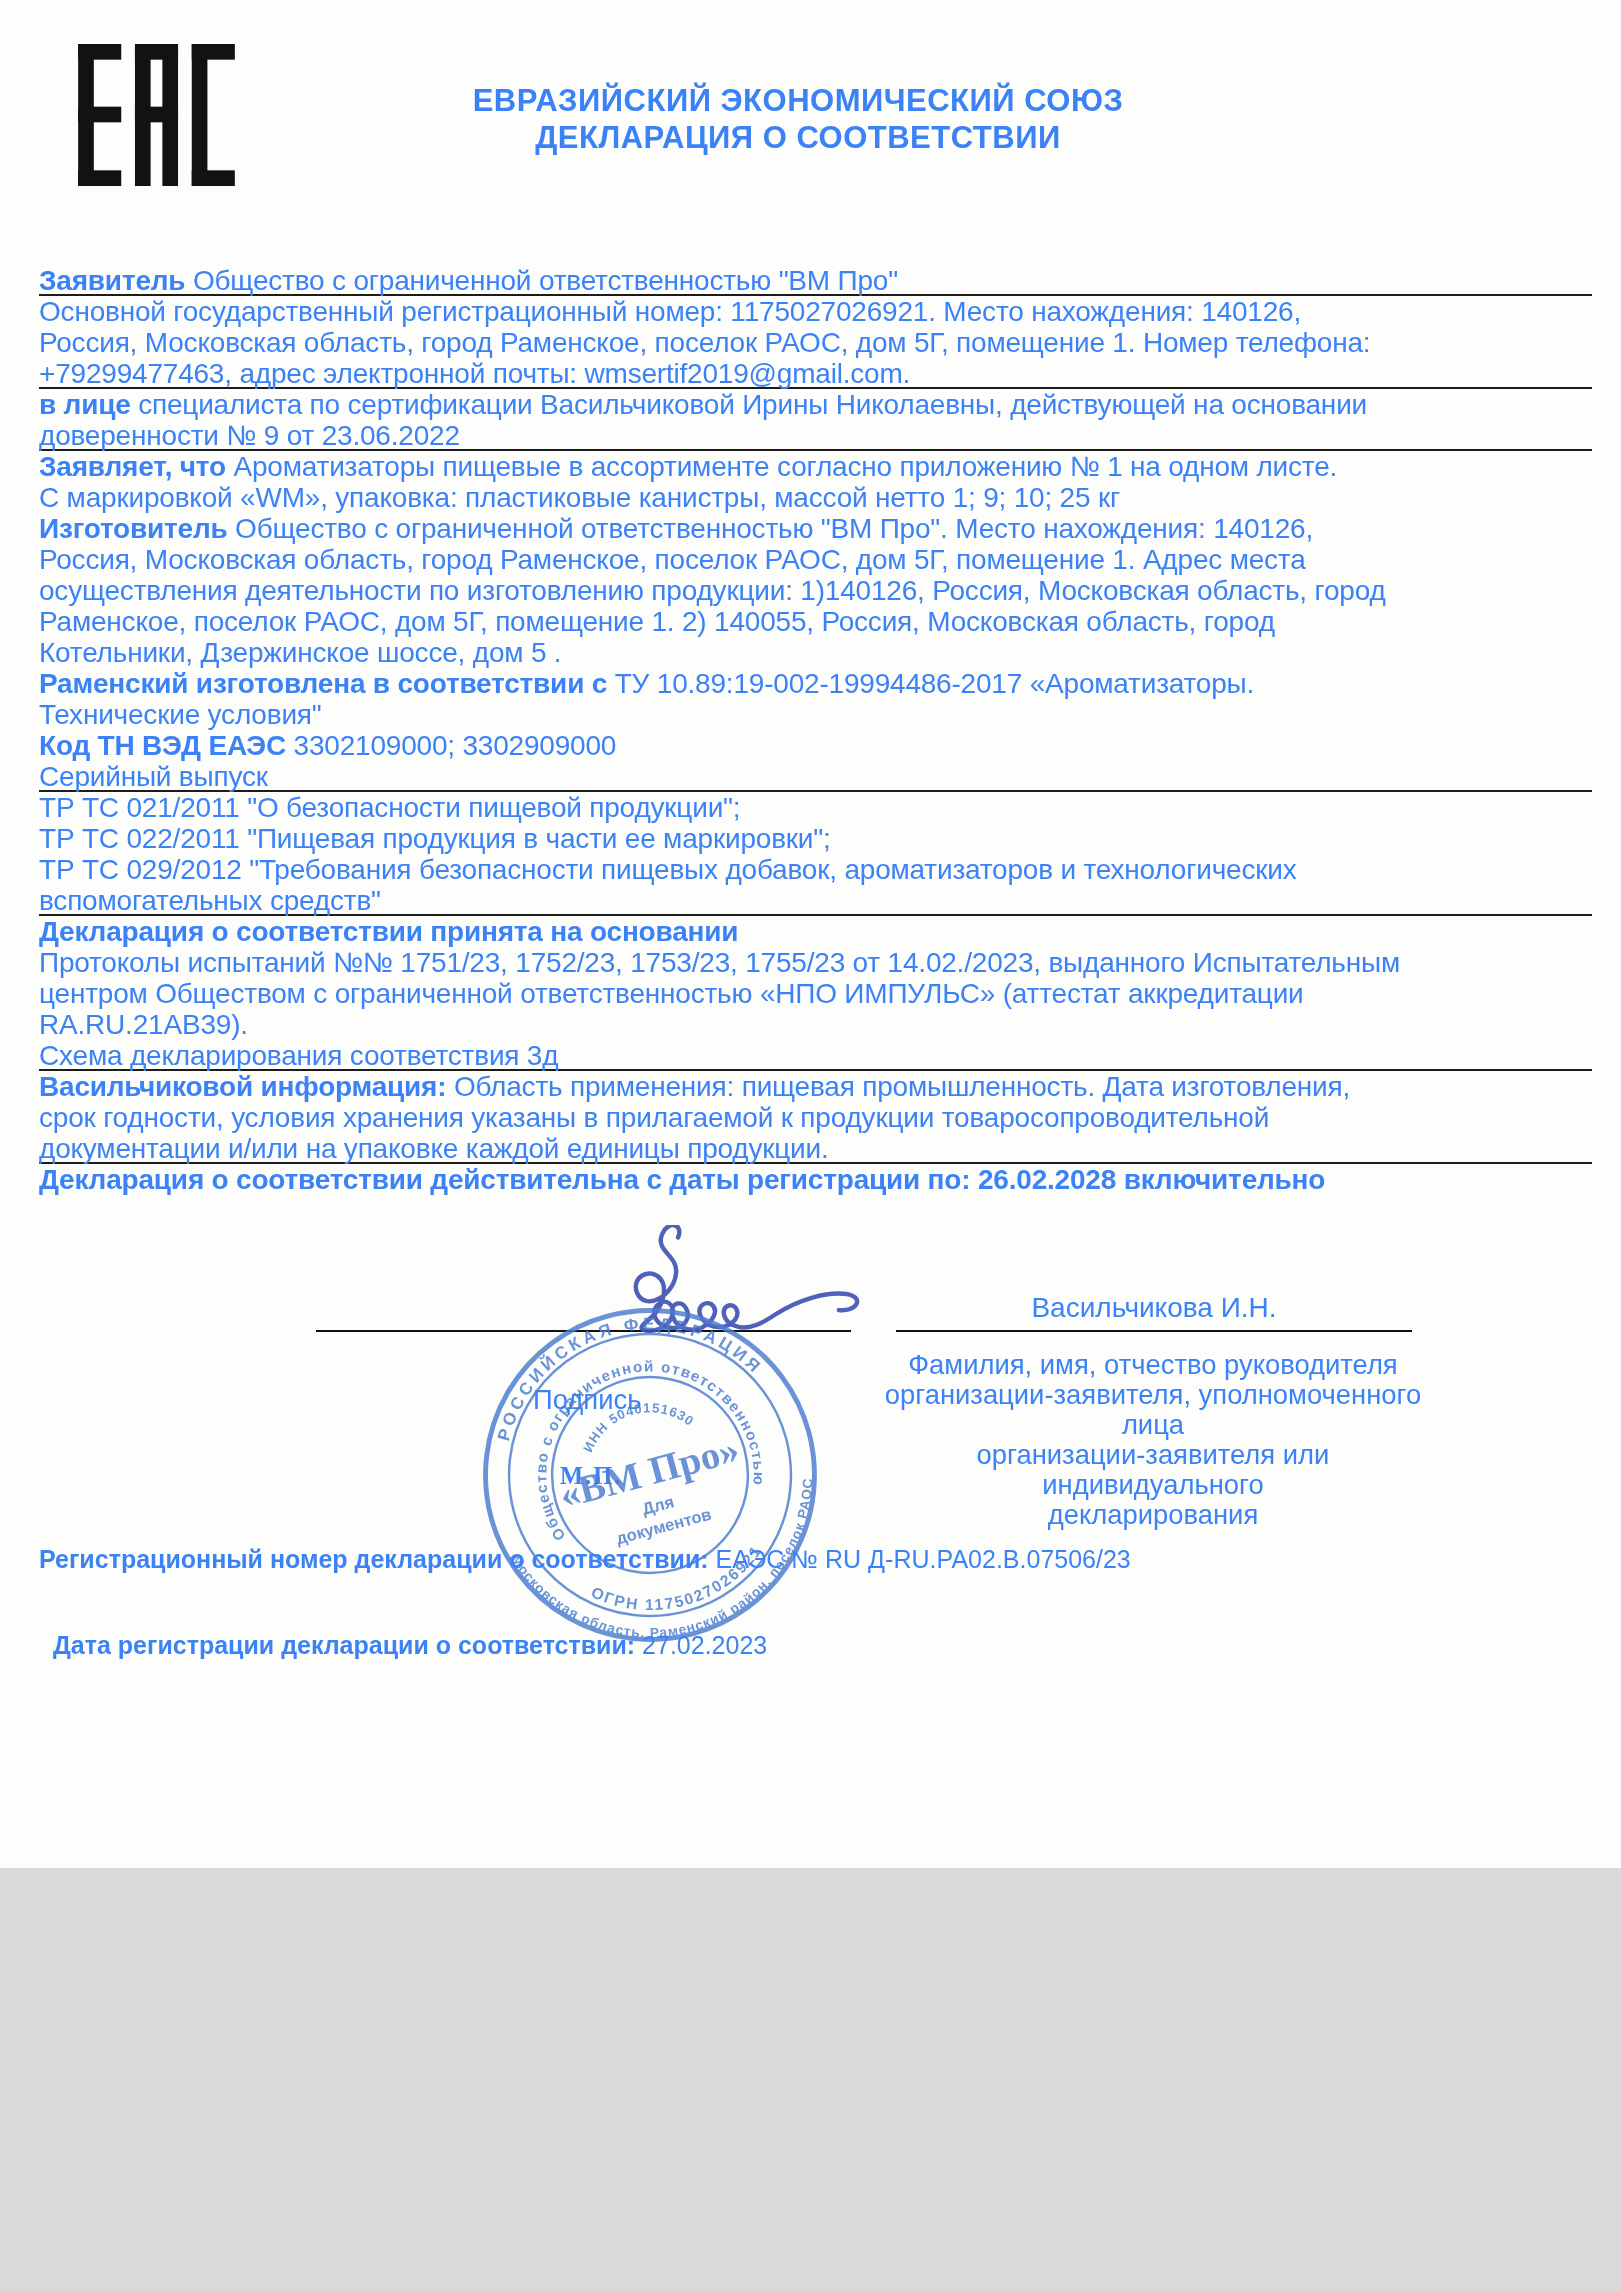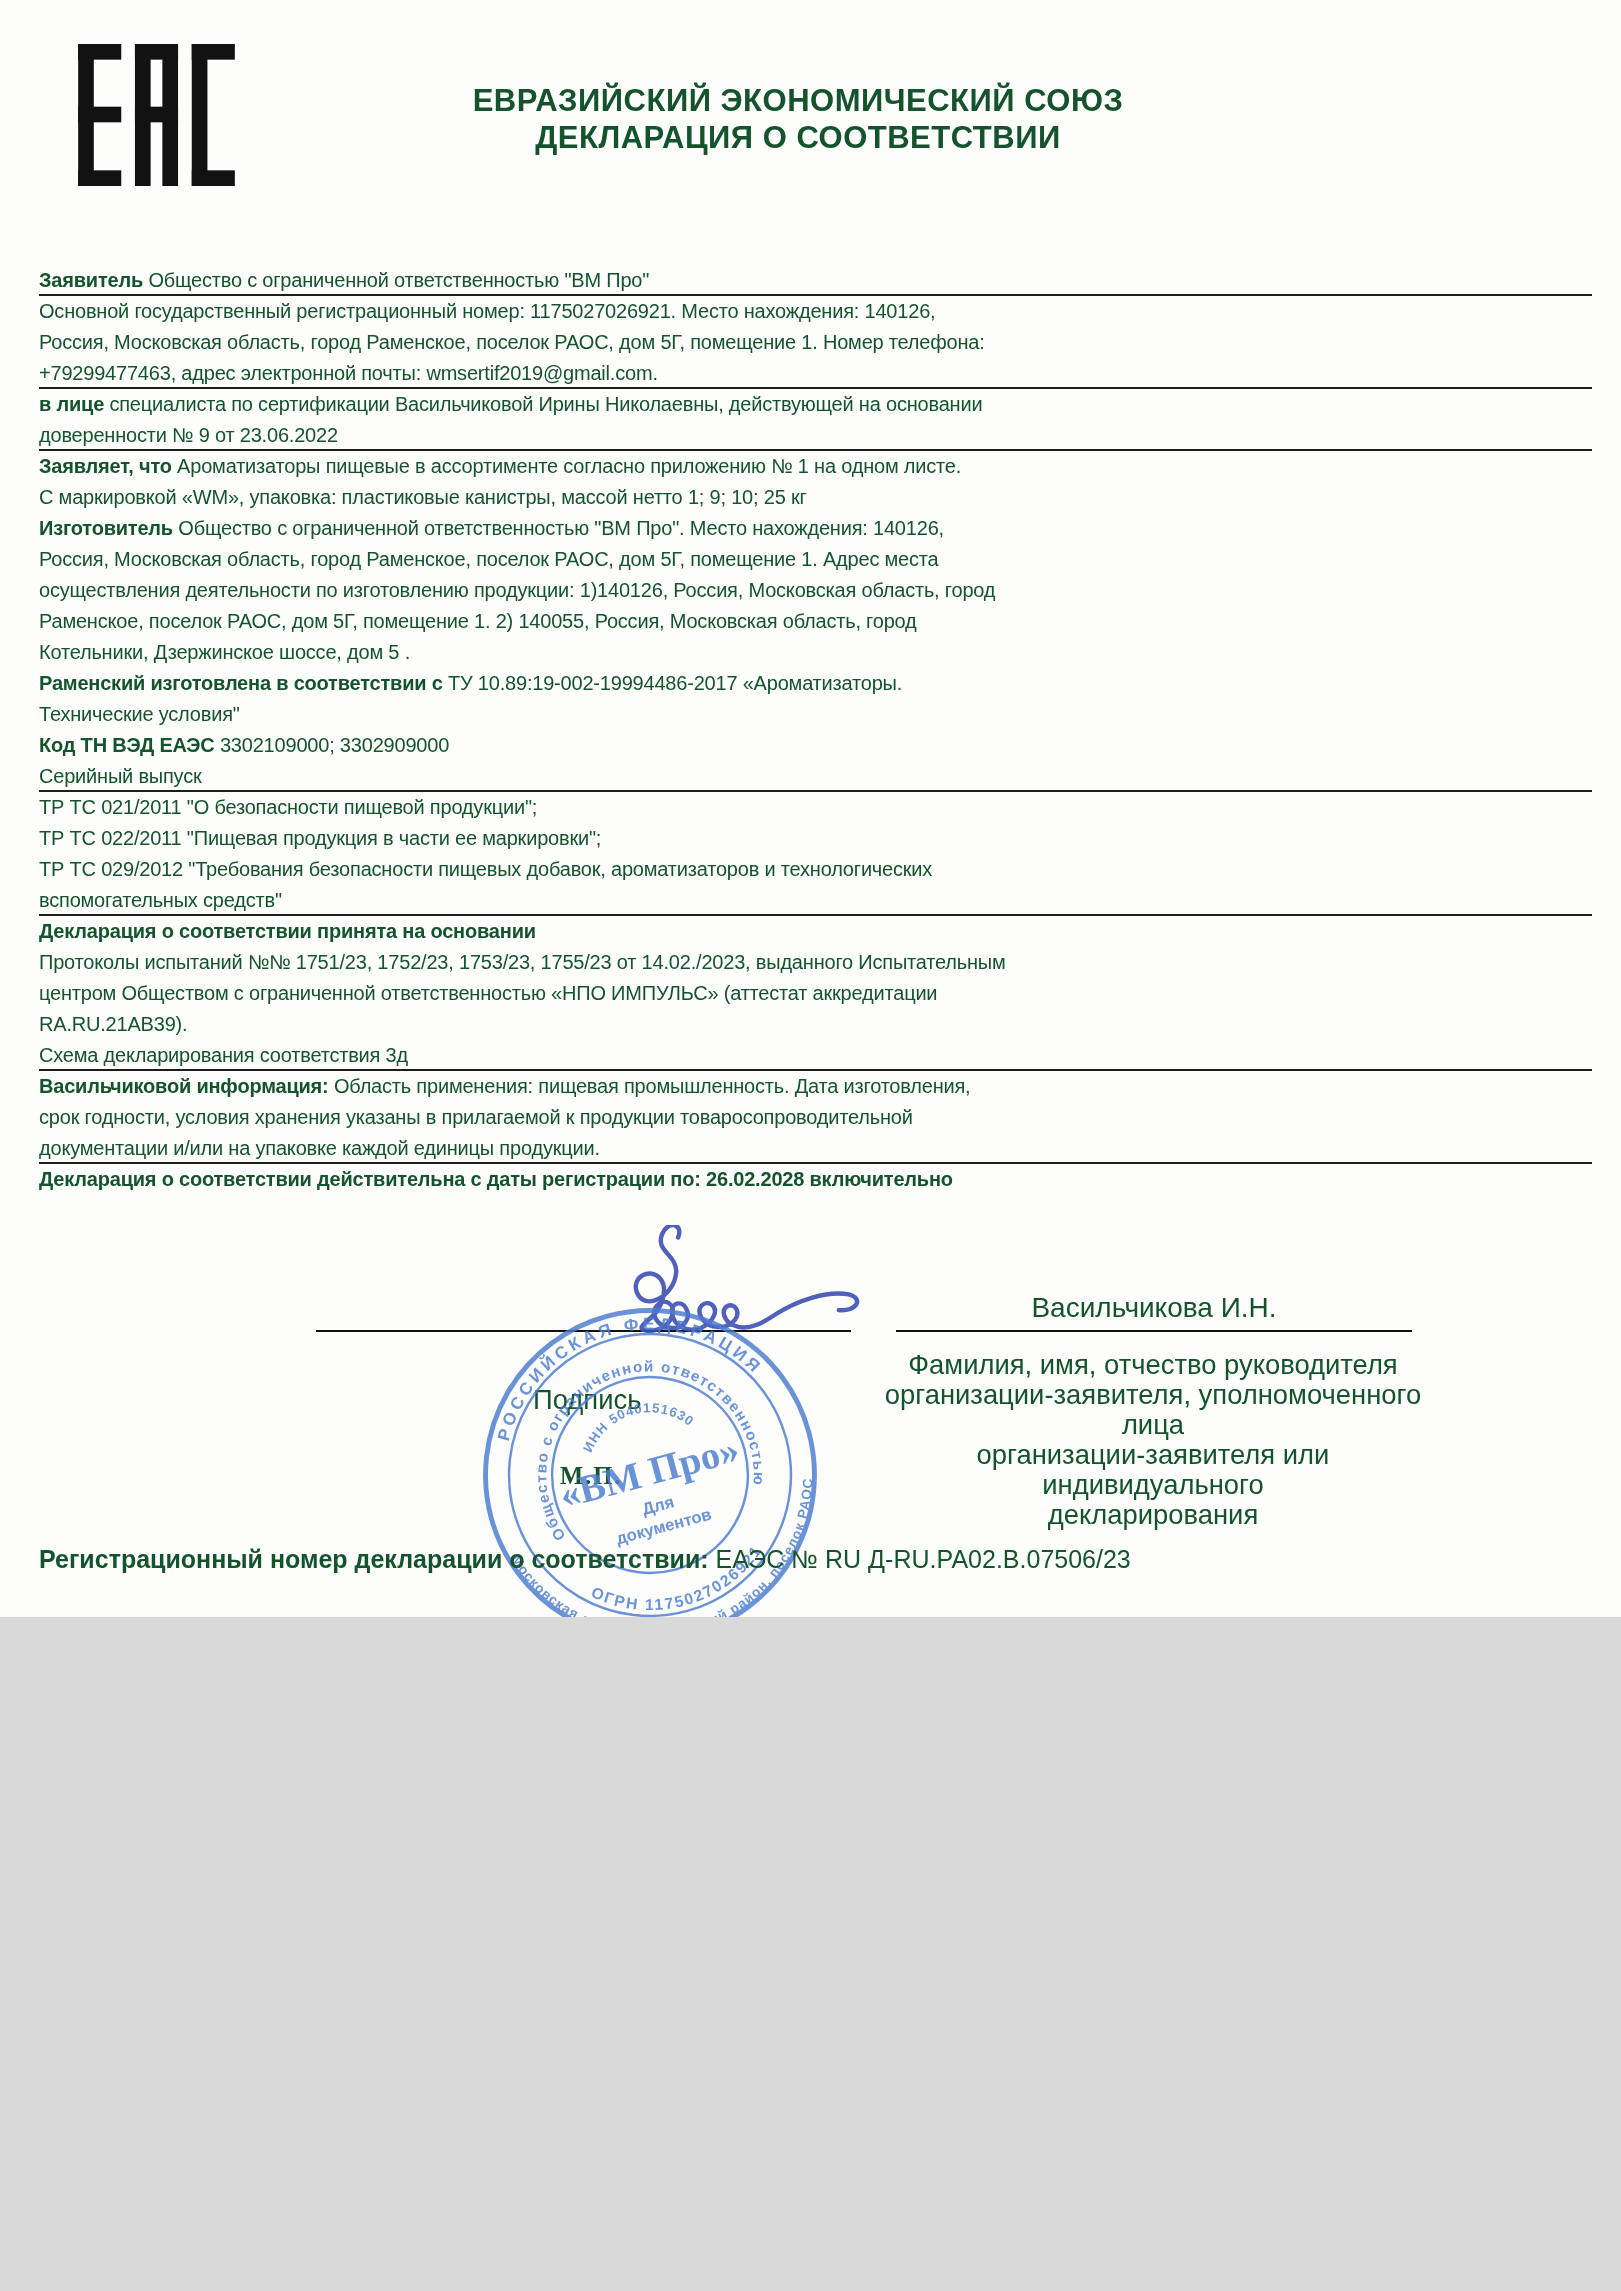--- a/index.html
+++ b/index.html
@@ -1,30 +1,30 @@
 <!DOCTYPE html>
 <html><head>
 <meta charset="utf-8">
 <style>
   html,body{margin:0;padding:0;background:#d9d9d9;}
   .page{
-    position:relative;width:1621px;height:1617px;background:#fdfdfc;
-    color:#14532d;font-family:"Liberation Sans",sans-serif;overflow:hidden;
+    position:relative;width:1621px;height:1868px;background:#fdfdfc;
+    color:#3b82f6;font-family:"Liberation Sans",sans-serif;overflow:hidden;
     box-shadow:0 0 7.8px rgba(0,0,0,.25);
   }
   
   .eac-logo{position:absolute;left:78px;top:44px;width:157px;height:142px;}
   .title{
     position:absolute;top:82px;left:0;width:1596px;text-align:center;
     font-weight:bold;font-size:31px;line-height:37px;letter-spacing:0.5px;
   }
   
   .doc-lines{position:absolute;top:265px;left:39px;width:1553px;}
   .doc-line{
-    font-size:20px;line-height:31px;height:31px;white-space:nowrap;
+    font-size:28px;line-height:31px;height:31px;white-space:nowrap;
     box-sizing:border-box;letter-spacing:-0.2px;
   }
   .doc-line.u{border-bottom:2px solid #1c1c1c;}
   .seg-b{font-weight:bold;}
   
   .sig-area{position:absolute;top:1235px;left:39px;width:1553px;height:461px;}
   .sig-line{position:absolute;top:95px;height:0;border-top:2.9px solid #111;}
   .sig-line.left{left:277px;width:535px;}
   .sig-line.right{left:857px;width:516px;}
   .signee-name{position:absolute;top:57px;left:857px;width:516px;text-align:center;font-size:28px;}

